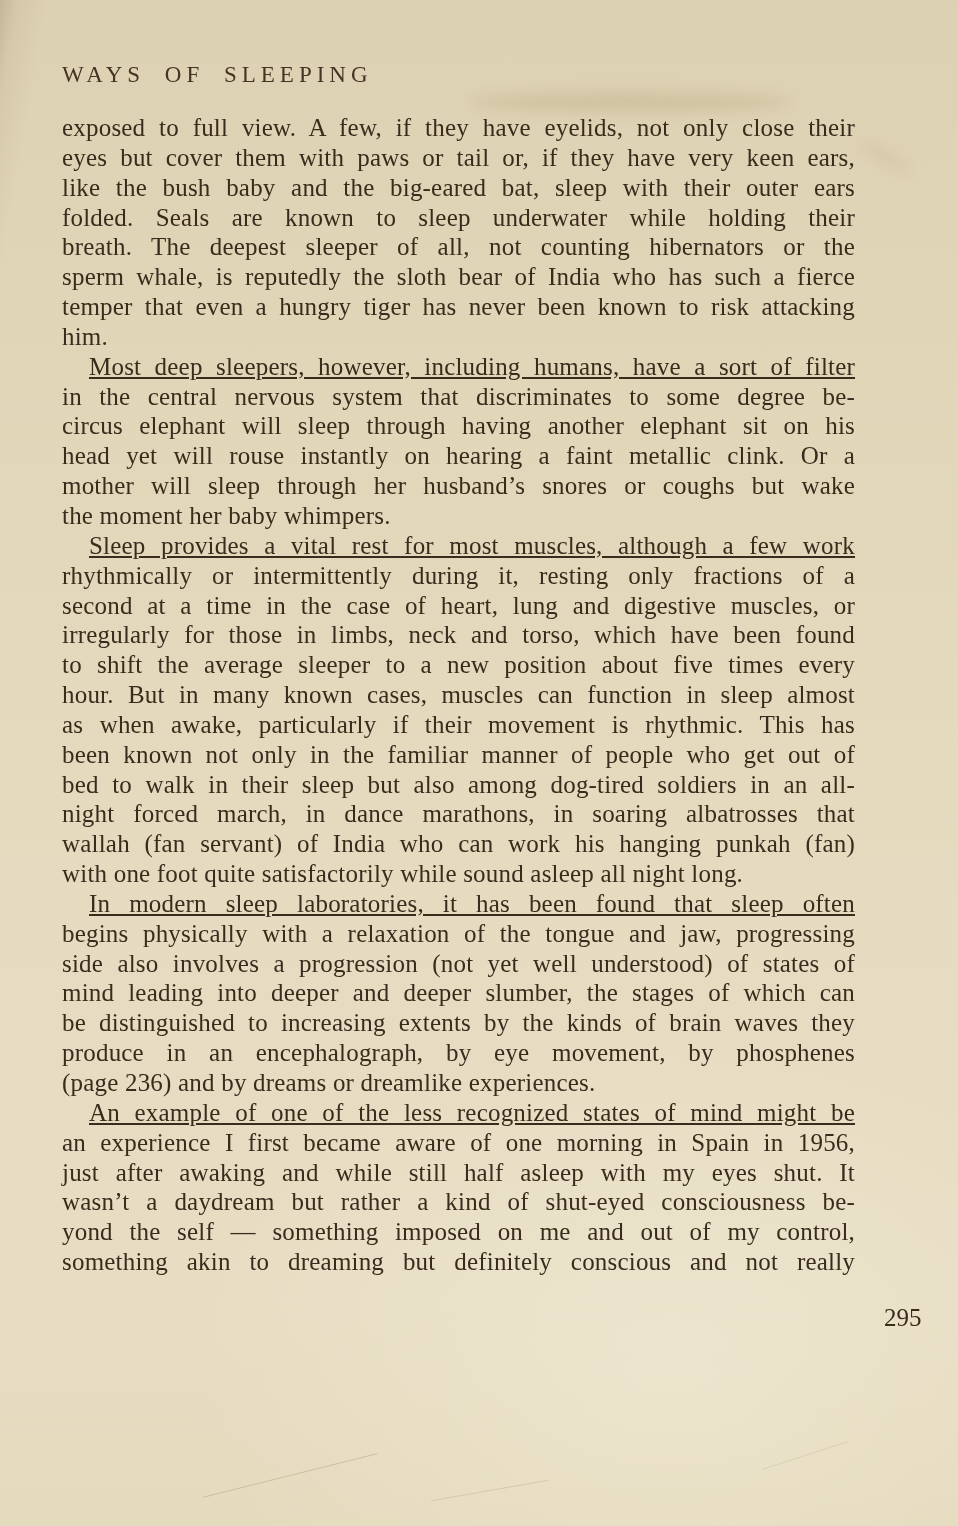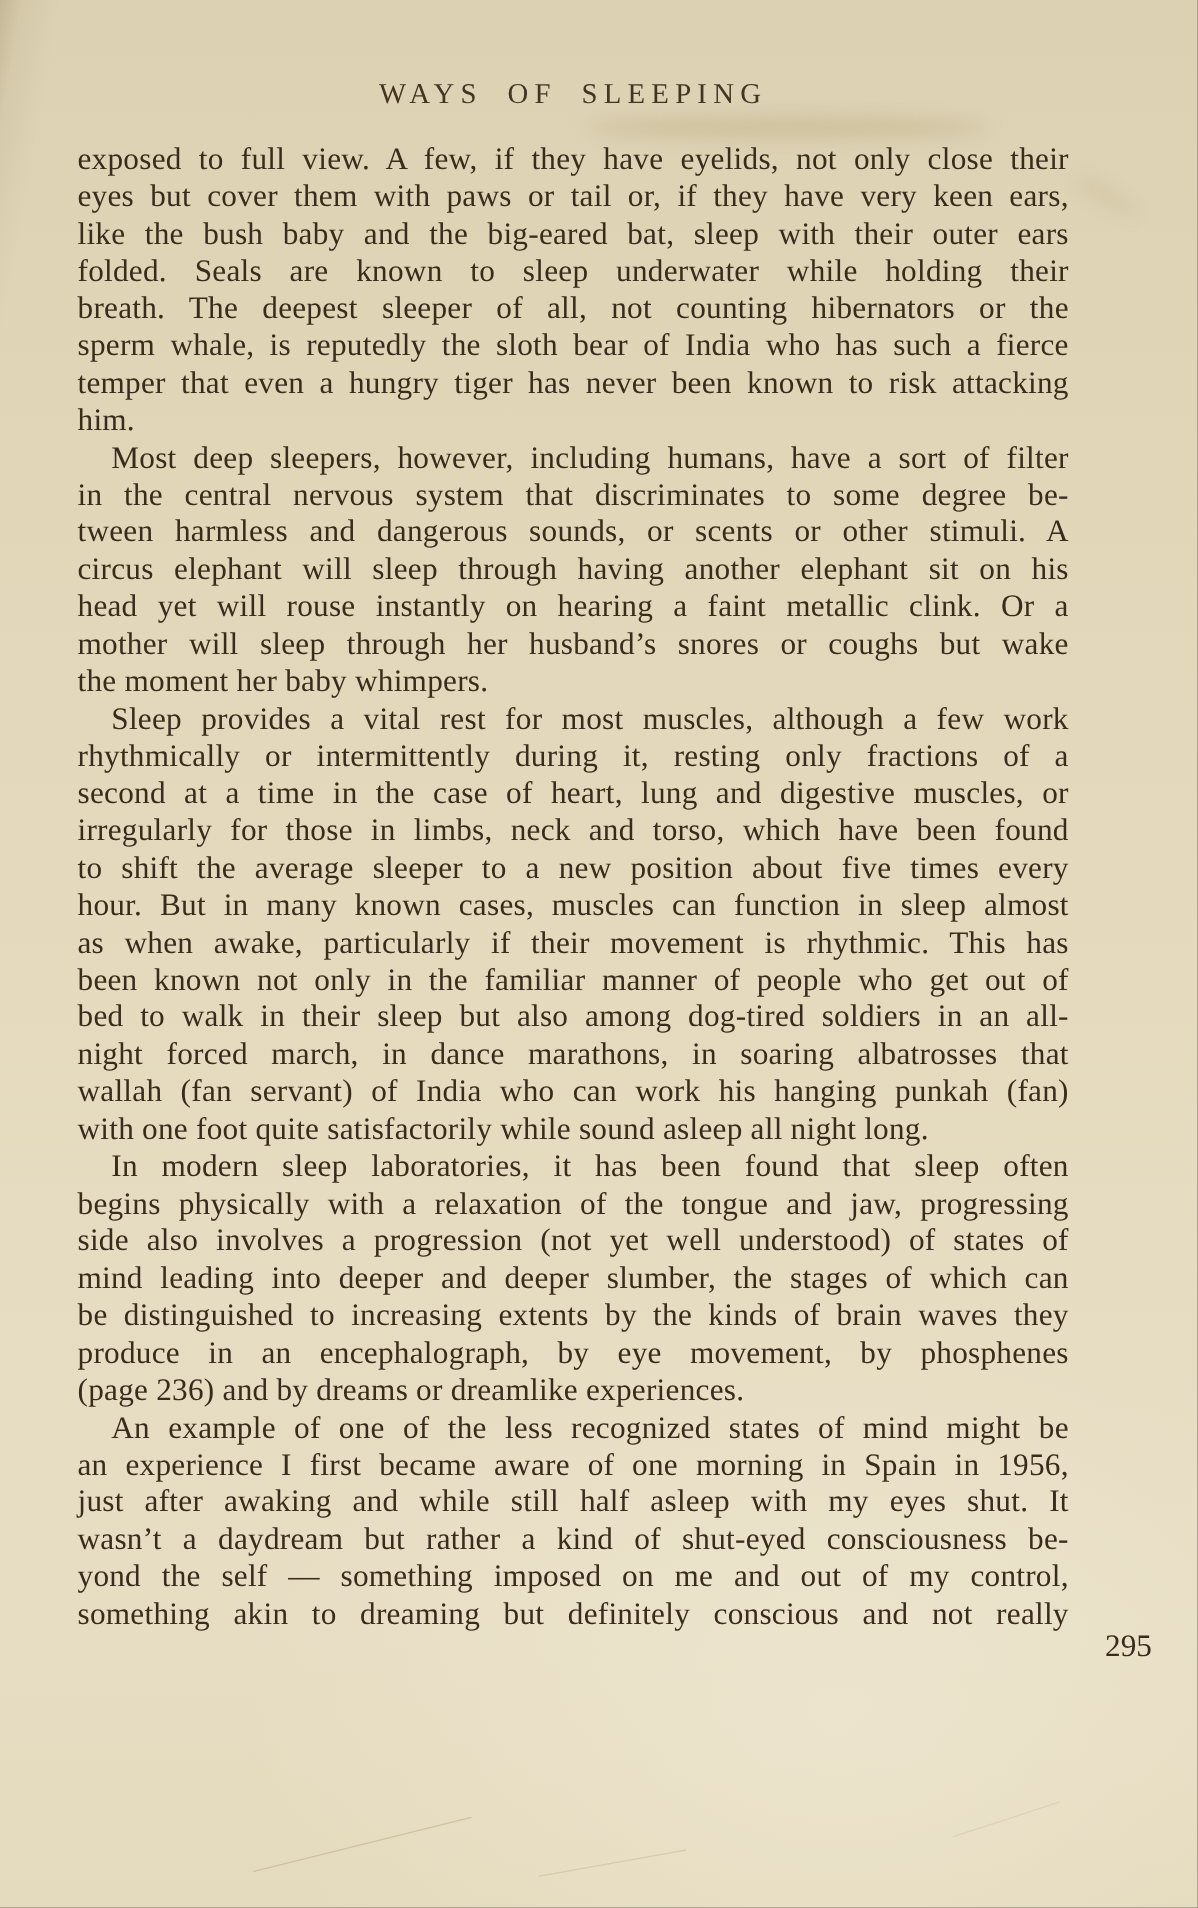--- a/index.html
+++ b/index.html
@@ -18,42 +18,41 @@
     background:
       radial-gradient(ellipse 700px 500px at 70% 90%, rgba(255,252,240,0.25), rgba(255,252,240,0) 70%),
       linear-gradient(100deg, rgba(110,92,55,0.22) 0%, rgba(110,92,55,0.07) 1.5%, rgba(110,92,55,0) 4%),
       linear-gradient(to bottom, #dcd1b2 0%, #e1d6b8 25%, #e6dcc1 65%, #e7ddc3 85%, #e4dabd 100%);
   }
   .running-head {
     position: absolute;
     top: 62px;
     left: 62px;
     width: 793px;
-    text-align: center;
     font-size: 23px;
     letter-spacing: 5px;
     word-spacing: 9px;
     color: #443424;
   }
   .body-text {
     position: absolute;
     top: 113px;
     left: 62px;
     width: 793px;
     font-size: 25px;
     line-height: 29.85px;
     letter-spacing: 0.2px;
   }
   .paragraph { margin: 0; }
   .line {
     text-align: justify;
     text-align-last: justify;
     white-space: normal;
   }
-  .line.indent { text-indent: 27px; }
+  .line.indent { text-indent: 27px; text-decoration: underline; }
   .line.para-end { text-align-last: left; }
   .page-number {
     position: absolute;
     left: 884px;
     top: 1304px;
     font-size: 25px;
     color: #3a2c1d;
   }
   
   .scratch {
@@ -91,21 +90,20 @@
         <div class="line">like the bush baby and the big-eared bat, sleep with their outer ears</div>
         <div class="line">folded. Seals are known to sleep underwater while holding their</div>
         <div class="line">breath. The deepest sleeper of all, not counting hibernators or the</div>
         <div class="line">sperm whale, is reputedly the sloth bear of India who has such a fierce</div>
         <div class="line">temper that even a hungry tiger has never been known to risk attacking</div>
         <div class="line para-end">him.</div>
       </div>
       <div class="paragraph">
         <div class="line indent">Most deep sleepers, however, including humans, have a sort of filter</div>
         <div class="line">in the central nervous system that discriminates to some degree be-</div>
-        <div class="line">tween harmless and dangerous sounds, or scents or other stimuli. A</div>
         <div class="line">circus elephant will sleep through having another elephant sit on his</div>
         <div class="line">head yet will rouse instantly on hearing a faint metallic clink. Or a</div>
         <div class="line">mother will sleep through her husband’s snores or coughs but wake</div>
         <div class="line para-end">the moment her baby whimpers.</div>
       </div>
       <div class="paragraph">
         <div class="line indent">Sleep provides a vital rest for most muscles, although a few work</div>
         <div class="line">rhythmically or intermittently during it, resting only fractions of a</div>
         <div class="line">second at a time in the case of heart, lung and digestive muscles, or</div>
         <div class="line">irregularly for those in limbs, neck and torso, which have been found</div>

